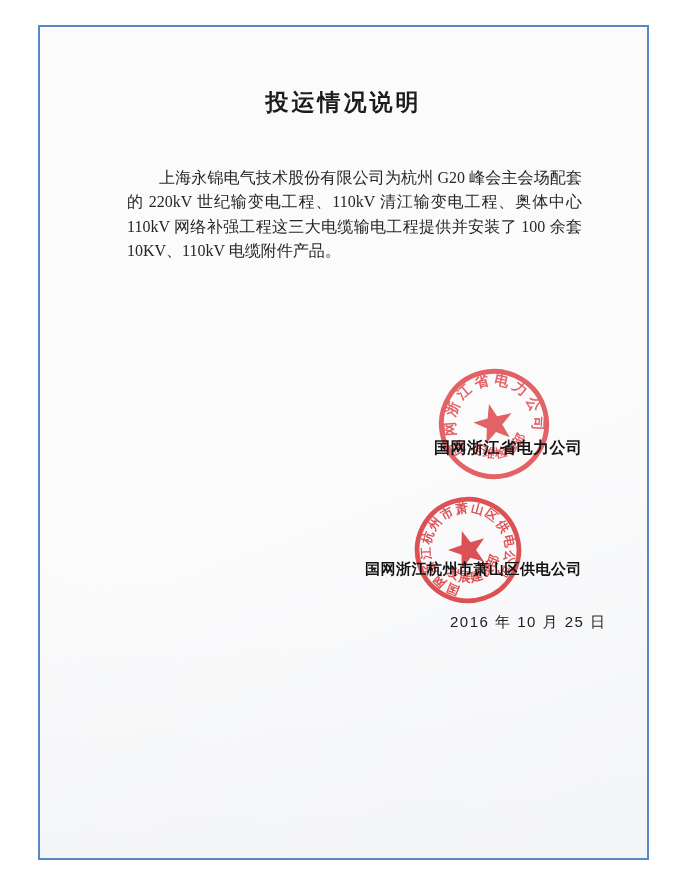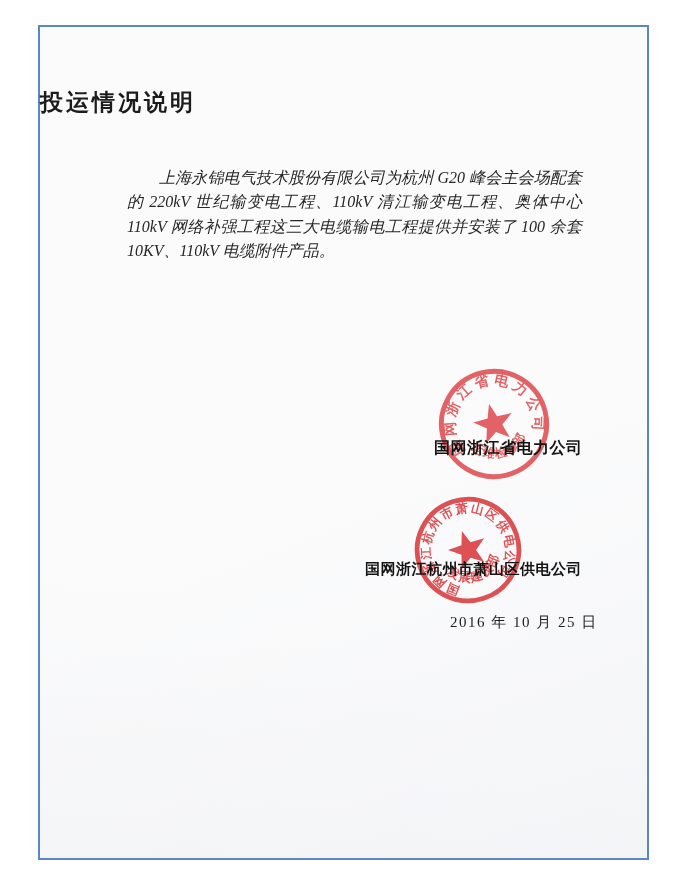--- a/index.html
+++ b/index.html
@@ -11,29 +11,28 @@
   .page{
     position:absolute;left:38px;top:25px;width:607px;height:831px;
     border:2px solid #5b87c7;
     background:
       linear-gradient(160deg, rgba(244,245,247,0.0) 55%, rgba(238,240,243,0.55) 100%),
       linear-gradient(20deg, rgba(240,241,244,0.35) 0%, rgba(252,252,253,0) 30%),
       #fbfbfc;
   }
   .doc-title{
     position:absolute;left:0;top:60px;width:100%;
-    text-align:left;
+    text-align:center;
     font-family:"Liberation Sans","DejaVu Sans",sans-serif;
     font-weight:bold;font-size:23px;letter-spacing:3px;color:#1c1c1c;
   }
   .body-text{
     position:absolute;left:87px;top:139px;width:455px;
     font-size:16px;line-height:24.4px;color:#262626;
     text-align:justify;
-    font-style:italic;
   }
   .body-text p{margin:0;text-indent:2em;}
   .stamp{
     position:absolute;z-index:1;
   }
   .stamp svg{display:block;}
   .stamp-1{left:395px;top:338px;transform:rotate(-14deg);opacity:0.82;}
   .stamp-2{left:371px;top:466px;transform:rotate(-18deg);opacity:0.88;}
   .stamp text{
     font-family:"Liberation Serif","DejaVu Serif",serif;
@@ -46,21 +45,21 @@
   .signature{
     position:absolute;z-index:3;
     font-family:"Liberation Sans","DejaVu Sans",sans-serif;
     font-weight:bold;color:#141414;white-space:nowrap;
   }
   .sig-1{left:394px;top:411px;font-size:16px;letter-spacing:0.5px;}
   .sig-2{left:325px;top:533px;font-size:15px;letter-spacing:0.5px;}
   .doc-date{
     position:absolute;z-index:3;left:410px;top:586px;
     font-size:15px;letter-spacing:1.5px;color:#1d1d1d;white-space:nowrap;
-    font-family:Liberation Serif, serif;
+    font-family:Liberation Sans, sans-serif;
   }
 </style>
 </head>
 <body>
 
 <div class="page">
 
   <div class="doc-title">投运情况说明</div>
 
   <div class="body-text">

